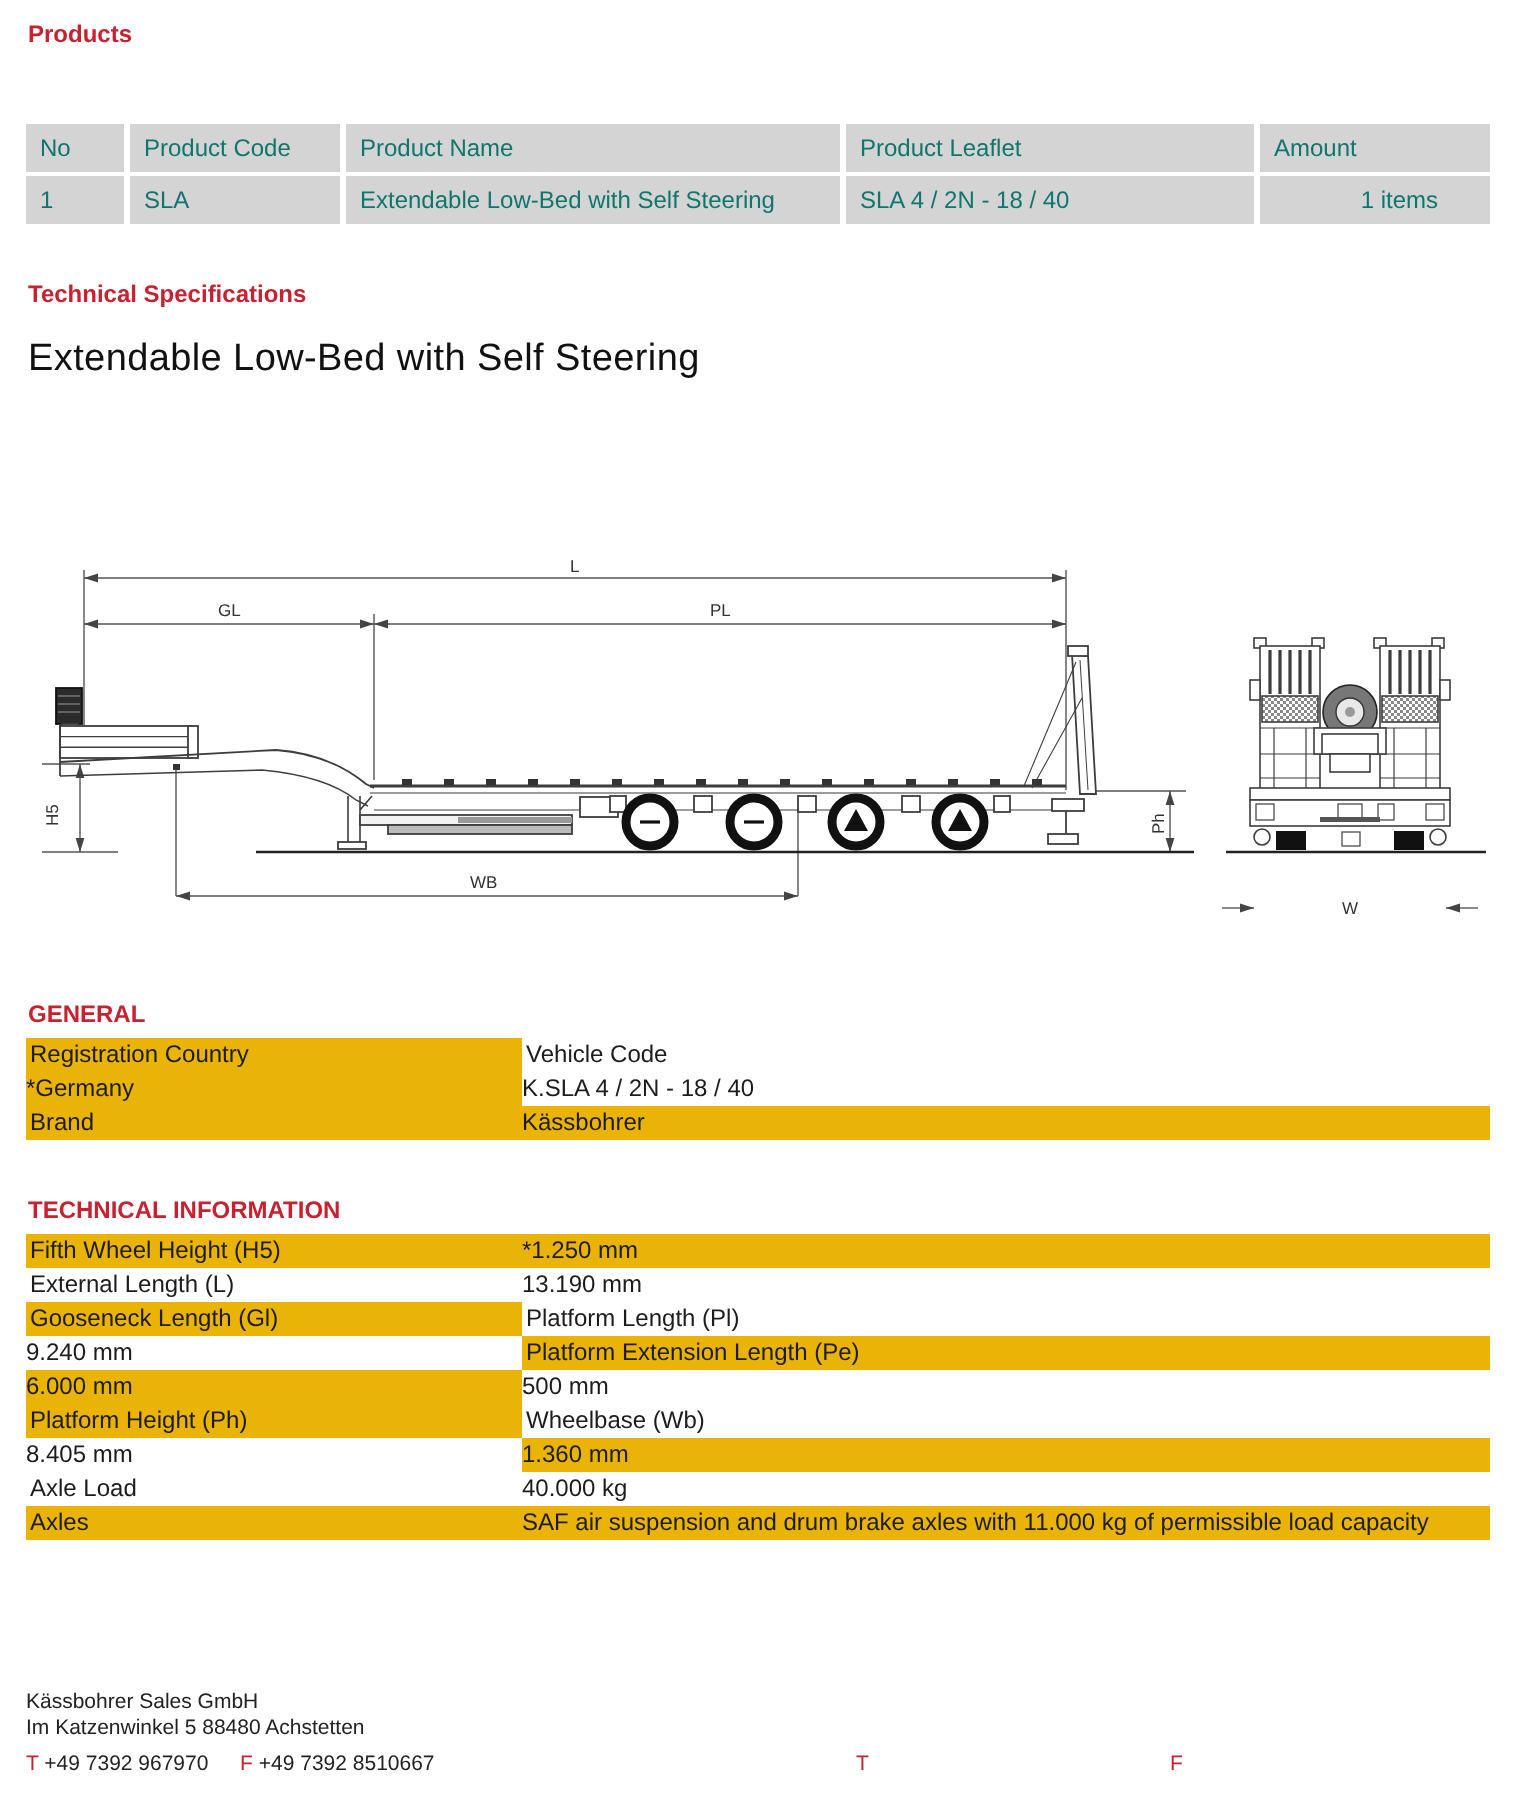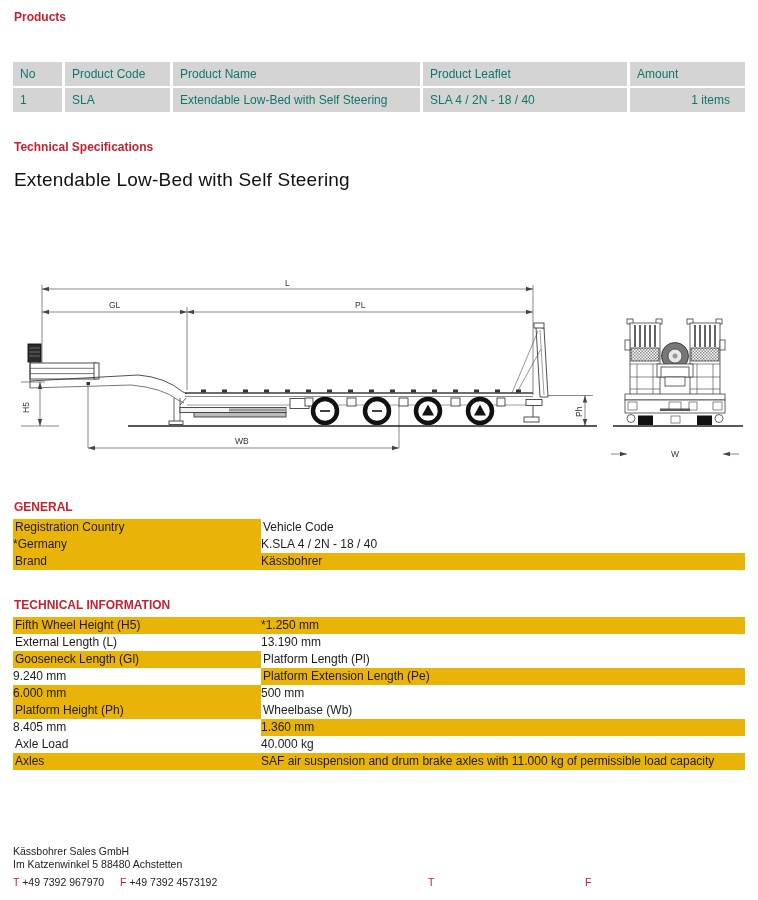--- a/index.html
+++ b/index.html
@@ -18,21 +18,21 @@
   
   #product-table{
     position:absolute;left:13px;top:62px;width:732px;
     display:grid;grid-template-columns:49px 105px 247px 204px 1fr;
     column-gap:3px;row-gap:2px;font-size:12px;color:#0f766e;border-radius:12px;
   }
   #product-table .cell{
     background:#d4d4d4;height:24px;line-height:24px;
     padding-left:7px;white-space:nowrap;overflow:hidden;
   }
-  #product-table .amount-val{text-align:right;padding-right:15px;padding-left:0;}
+  #product-table .amount-val{text-align:right;padding-right:26px;padding-left:0;}
   
   .spec-table{
     position:absolute;left:13px;width:732px;
     display:grid;grid-template-columns:248px 1fr;
     font-size:12px;color:#1c1c1c;
   }
   .spec-table .cell{height:17px;line-height:17px;white-space:nowrap;overflow:hidden;}
   .spec-table .lab{padding-left:2px;}
   .spec-table .gray{background:#eab308;}
   #general-table{top:519px;}
@@ -259,16 +259,16 @@
   <div class="cell gray">SAF air suspension and drum brake axles with 11.000 kg of permissible load capacity</div>
 </div>
 
 <div id="footer-company" class="footer-line">Kässbohrer Sales GmbH</div>
 <div id="footer-address" class="footer-line">Im Katzenwinkel 5 88480 Achstetten</div>
 <div id="footer-contact" class="footer-line">
   <span class="red-mark">T</span>
   <span>+49 7392 967970</span>
   <span class="sp"></span>
   <span class="red-mark">F</span>
-  <span>+49 7392 4573192</span>
+  <span>+49 7392 8510667</span>
 </div>
 <span id="footer-t-mark" class="red-mark">T</span>
 <span id="footer-f-mark" class="red-mark">F</span>
 
 </body></html>

